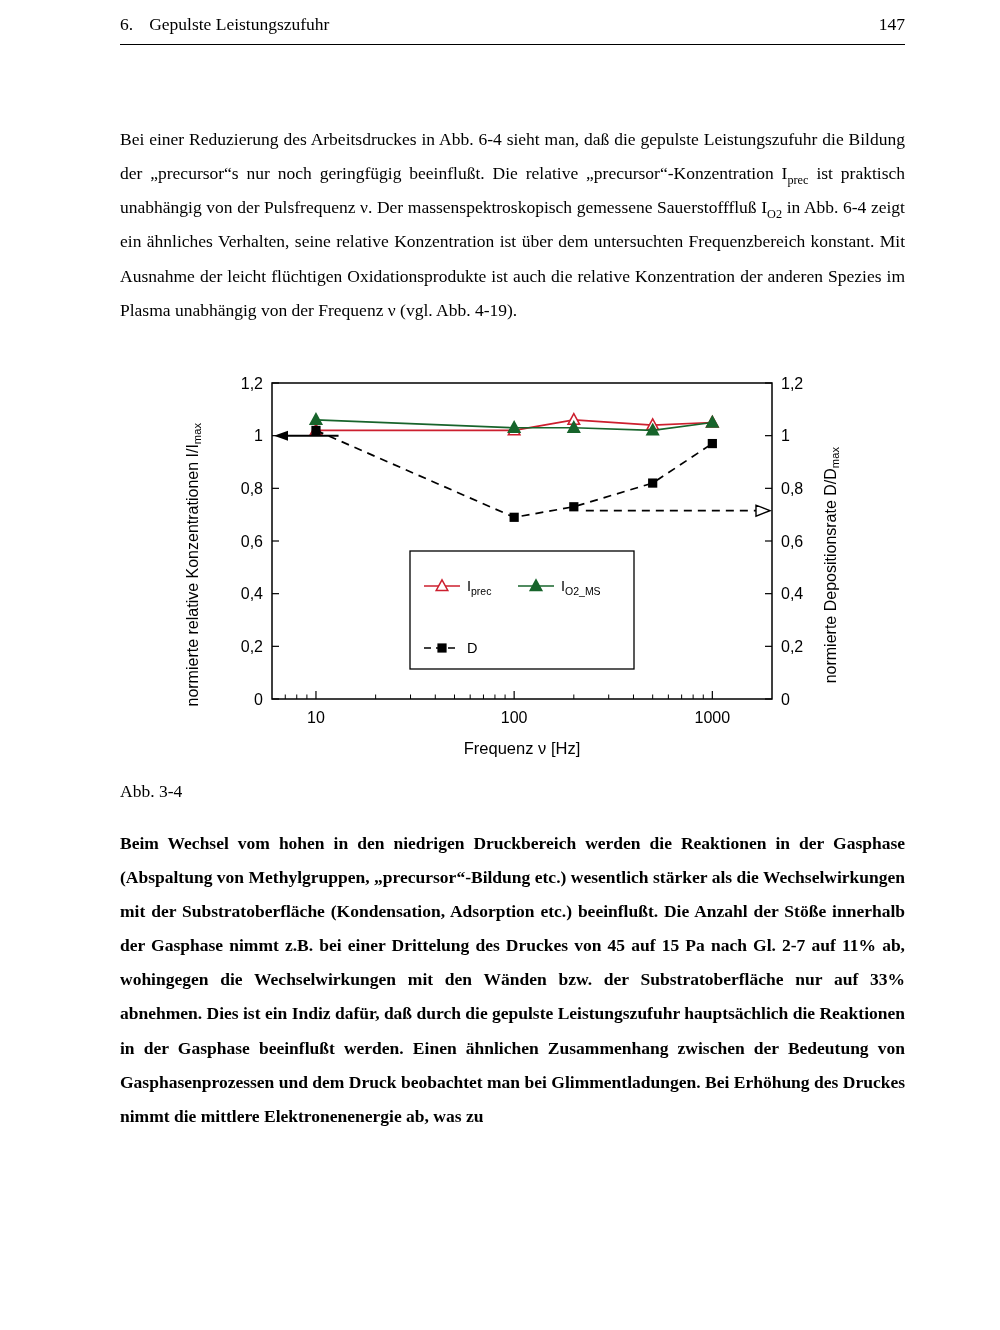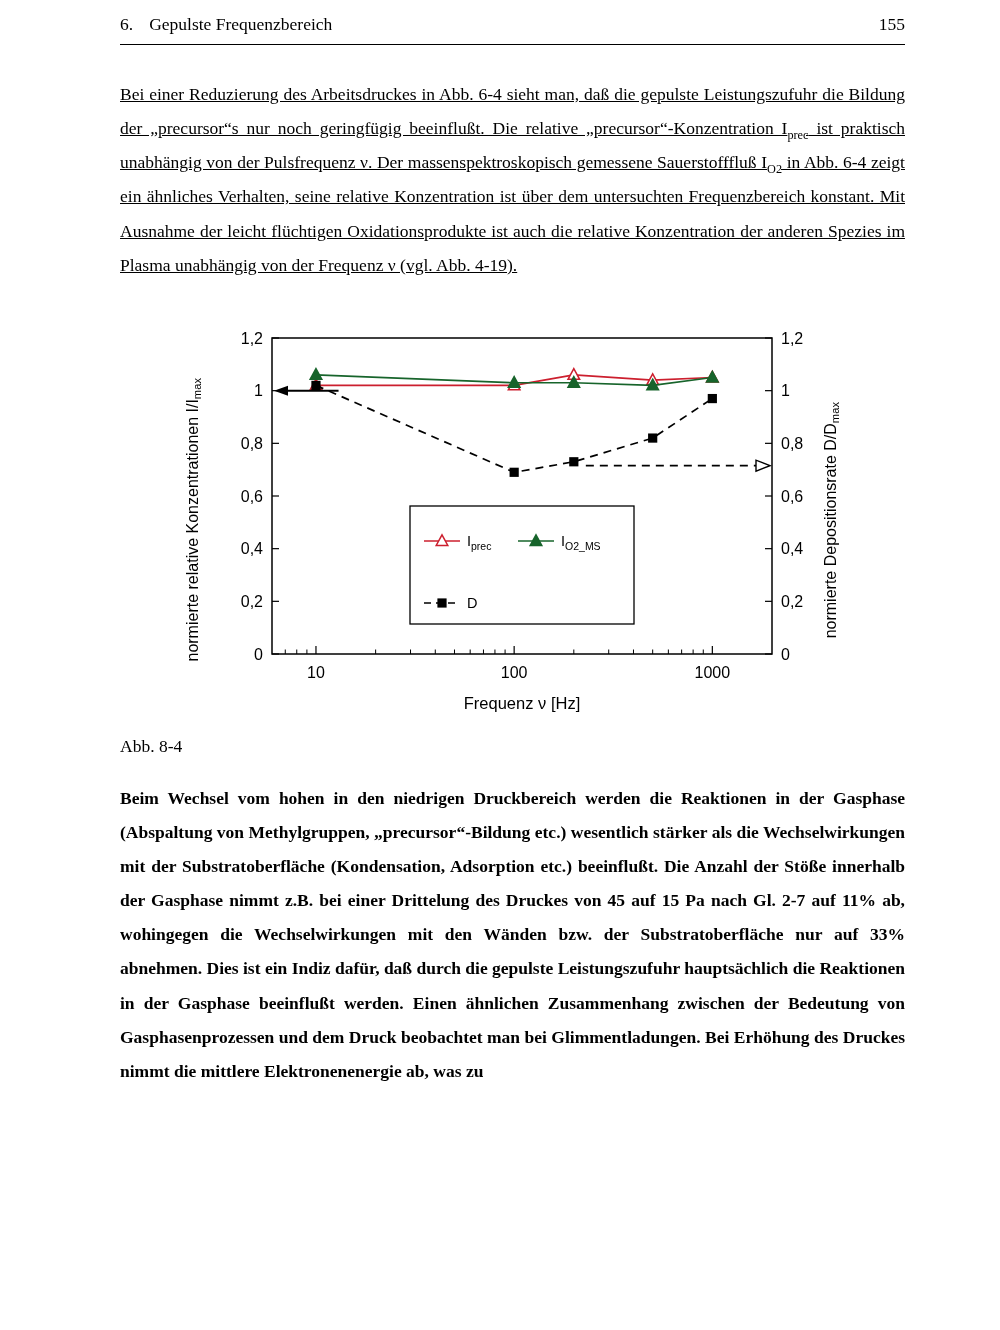--- a/index.html
+++ b/index.html
@@ -19,21 +19,21 @@
     padding-bottom:9px;
     border-bottom:1.3px solid #000;
   }
   .header-left { display:flex; gap:16px; }
 
   p.bodytext {
     font-size:17.5px;
     line-height:1.95;
     text-align:justify;
   }
-  #para1 { margin-top:32px;text-decoration:underline; }
+  #para1 { margin-top:77px; }
   #para2 { margin-top:24px;font-weight:bold; }
 
   sub { font-size:70%; line-height:0; }
 
   .figure { margin-top:40px; }
   .fig-row { display:flex; align-items:center; margin-left:56px; }
   .fig-col-label {
     width:34px; align-self:stretch;
     display:flex; align-items:center; justify-content:center;
   }
@@ -54,23 +54,23 @@
   .caption-text  { flex:1; line-height:1.62; text-align:justify; }
 </style>
 </head>
 <body>
 
 <div class="content">
 
   <div class="header">
     <div class="header-left">
       <span>6.</span>
-      <span>Gepulste Frequenzbereich</span>
+      <span>Gepulste Leistungszufuhr</span>
     </div>
-    <span>155</span>
+    <span>147</span>
   </div>
 
   <p class="bodytext" id="para1">Bei einer Reduzierung des Arbeitsdruckes in Abb. 6-4 sieht man, daß die gepulste Leistungszufuhr die Bildung der „precursor“s nur noch geringfügig beeinflußt. Die relative „precursor“-Konzentration I<sub>prec</sub> ist praktisch unabhängig von der Pulsfrequenz ν. Der massenspektroskopisch gemessene Sauerstofffluß I<sub>O2</sub> in Abb. 6-4 zeigt ein ähnliches Verhalten, seine relative Konzentration ist über dem untersuchten Frequenzbereich konstant. Mit Ausnahme der leicht flüchtigen Oxidationsprodukte ist auch die relative Konzentration der anderen Spezies im Plasma unabhängig von der Frequenz ν (vgl. Abb. 4-19).</p>
 
   <figure class="figure">
     <div class="fig-row">
       <div class="fig-col-label">
         <div class="vlabel"><span>normierte relative Konzentrationen I/I</span><sub>max</sub></div>
       </div>
       <svg id="chart" width="604" height="396" viewBox="0 0 604 396">
@@ -172,19 +172,19 @@
             <line x1="214" y1="281" x2="250" y2="281" stroke="#000000" stroke-width="1.7" stroke-dasharray="7,5"></line>
             <rect x="227.4" y="276.4" width="9.2" height="9.2" fill="#000000"></rect>
             <text x="257" y="286" class="legend-text"><tspan>D</tspan></text>
           </g>
         </svg>
       <div class="fig-col-label">
         <div class="vlabel"><span>normierte Depositionsrate D/D</span><sub>max</sub></div>
       </div>
     </div>
     <figcaption class="caption">
-      <span class="caption-label">Abb. 8-4</span>
+      <span class="caption-label">Abb. 3-4</span>
     </figcaption>
   </figure>
 
   <p class="bodytext" id="para2">Beim Wechsel vom hohen in den niedrigen Druckbereich werden die Reaktionen in der Gasphase (Abspaltung von Methylgruppen, „precursor“-Bildung etc.) wesentlich stärker als die Wechselwirkungen mit der Substratoberfläche (Kondensation, Adsorption etc.) beeinflußt. Die Anzahl der Stöße innerhalb der Gasphase nimmt z.B. bei einer Drittelung des Druckes von 45 auf 15 Pa nach Gl. 2-7 auf 11% ab, wohingegen die Wechselwirkungen mit den Wänden bzw. der Substratoberfläche nur auf 33% abnehmen. Dies ist ein Indiz dafür, daß durch die gepulste Leistungszufuhr hauptsächlich die Reaktionen in der Gasphase beeinflußt werden. Einen ähnlichen Zusammenhang zwischen der Bedeutung von Gasphasenprozessen und dem Druck beobachtet man bei Glimmentladungen. Bei Erhöhung des Druckes nimmt die mittlere Elektronenenergie ab, was zu</p>
 
 </div>
 
 </body></html>

